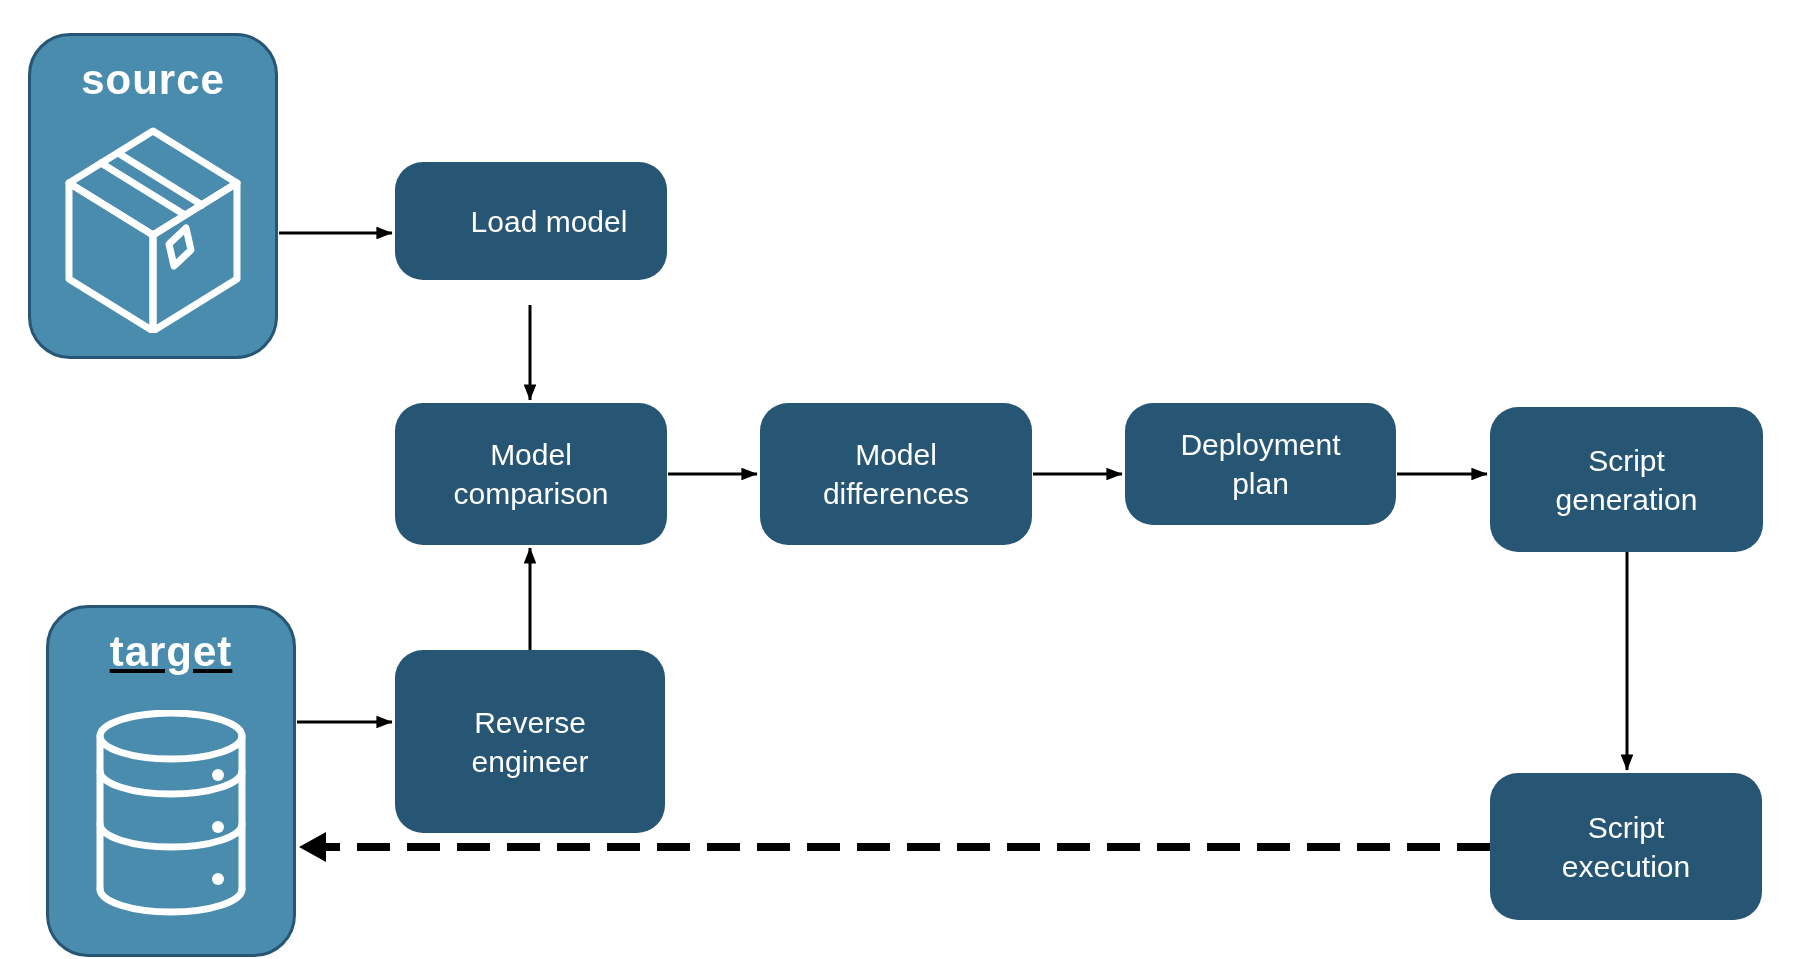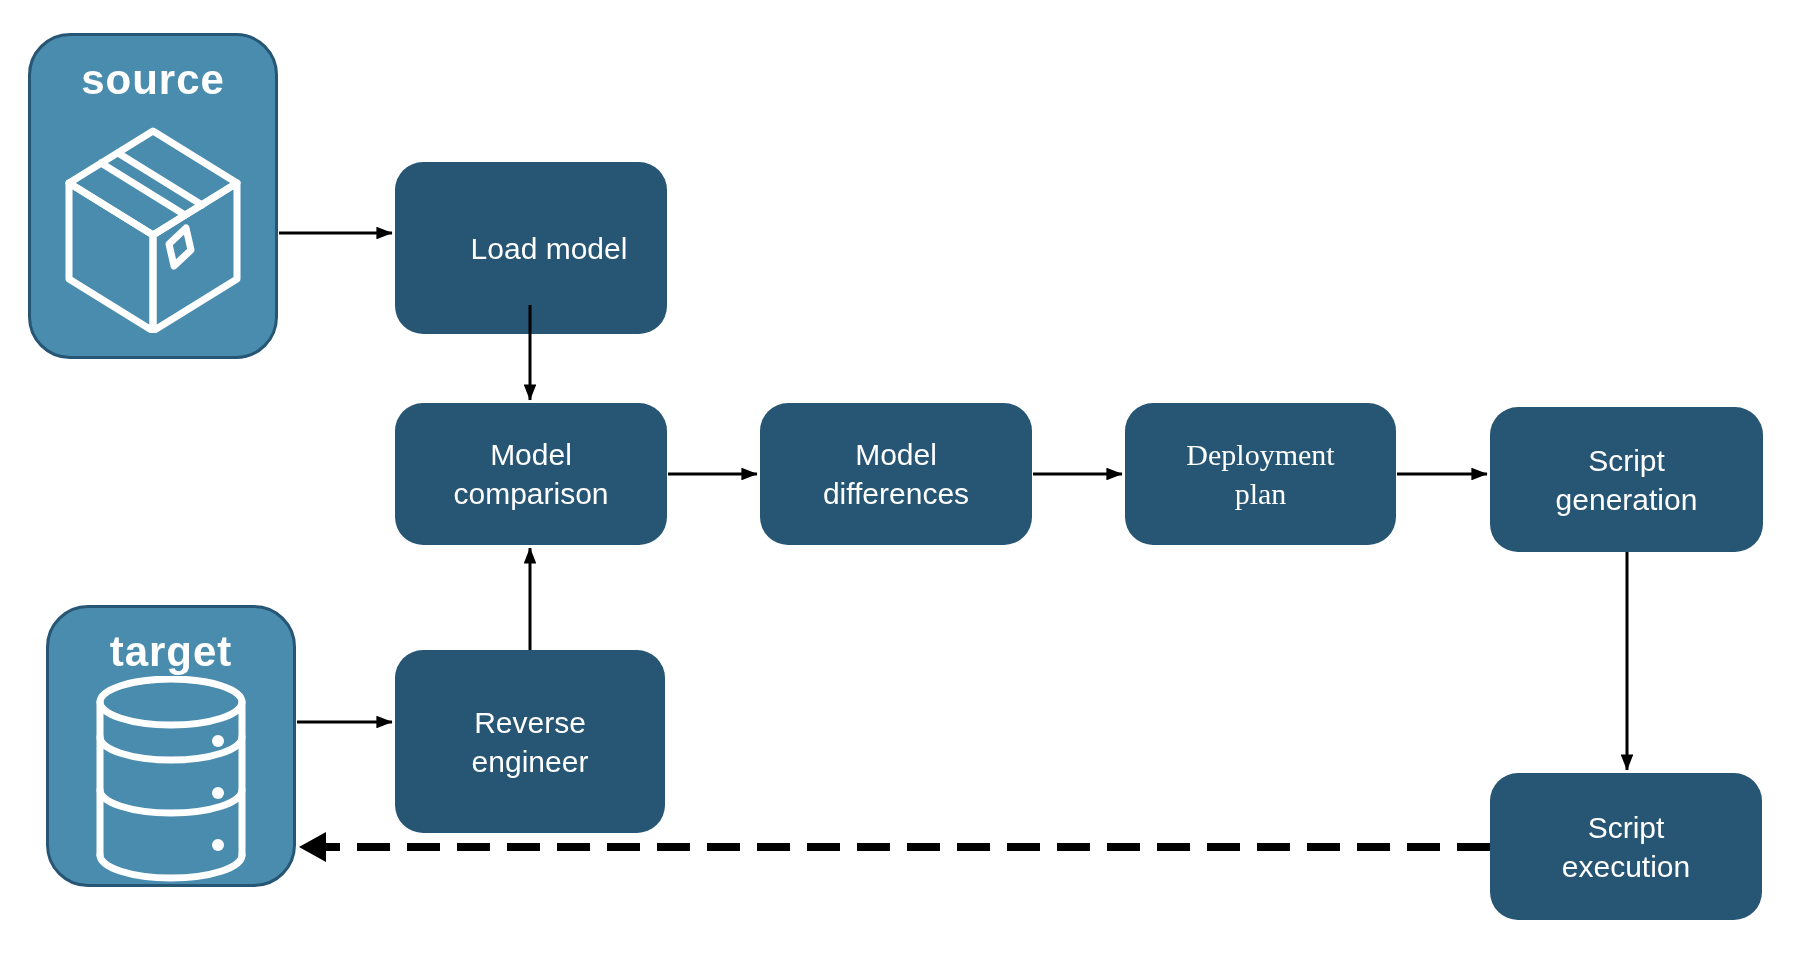--- a/index.html
+++ b/index.html
@@ -11,32 +11,32 @@
   .entity{
     position:absolute;background:var(--entity-fill,#4A8CAD);
     border:3px solid var(--entity-border,#275574);border-radius:42px;
     display:flex;flex-direction:column;align-items:center;box-sizing:border-box;
   }
   .entity .entity-label{
     margin-top:20px;color:var(--text,#ffffff);font-weight:bold;font-size:42px;letter-spacing:1px;
   }
   .entity .icon-wrap{flex:1;display:flex;align-items:center;justify-content:center;width:100%;}
   #entity-source{left:28px;top:33px;width:250px;height:326px;justify-content:center;}
-  #entity-target{left:46px;top:605px;width:250px;height:282px;}
+  #entity-target{left:46px;top:605px;width:250px;height:352px;text-decoration:underline;}
   
   .node{
     position:absolute;background:var(--node-fill,#275574);border-radius:28px;
     display:flex;align-items:center;justify-content:center;text-align:center;
     color:var(--text,#ffffff);font-size:30px;line-height:1.3;white-space:pre-line;
     box-sizing:border-box;
   }
-  #node-load-model       {left:395px;top:162px;width:272px;height:172px;padding-left:36px;}
+  #node-load-model       {left:395px;top:162px;width:272px;height:118px;padding-left:36px;}
   #node-model-comparison {left:395px;top:403px;width:272px;height:142px;}
   #node-model-differences{left:760px;top:403px;width:272px;height:142px;}
-  #node-deployment-plan  {left:1125px;top:403px;width:271px;height:142px;font-family:Liberation Serif, serif;}
+  #node-deployment-plan  {left:1125px;top:403px;width:271px;height:122px;}
   #node-script-generation{left:1490px;top:407px;width:273px;height:145px;}
   #node-reverse-engineer {left:395px;top:650px;width:270px;height:183px;}
   #node-script-execution {left:1490px;top:773px;width:272px;height:147px;}
   .connectors{position:absolute;left:0;top:0;width:1800px;height:959px;pointer-events:none;}
   .icon-svg{display:block;}
 </style>
 </head>
 <body>
 
 <div class="canvas" style="--node-fill: #275574; --entity-fill: #4A8CAD; --entity-border: #275574; --text: #FFFFFF; --bg: #FFFFFF;">

